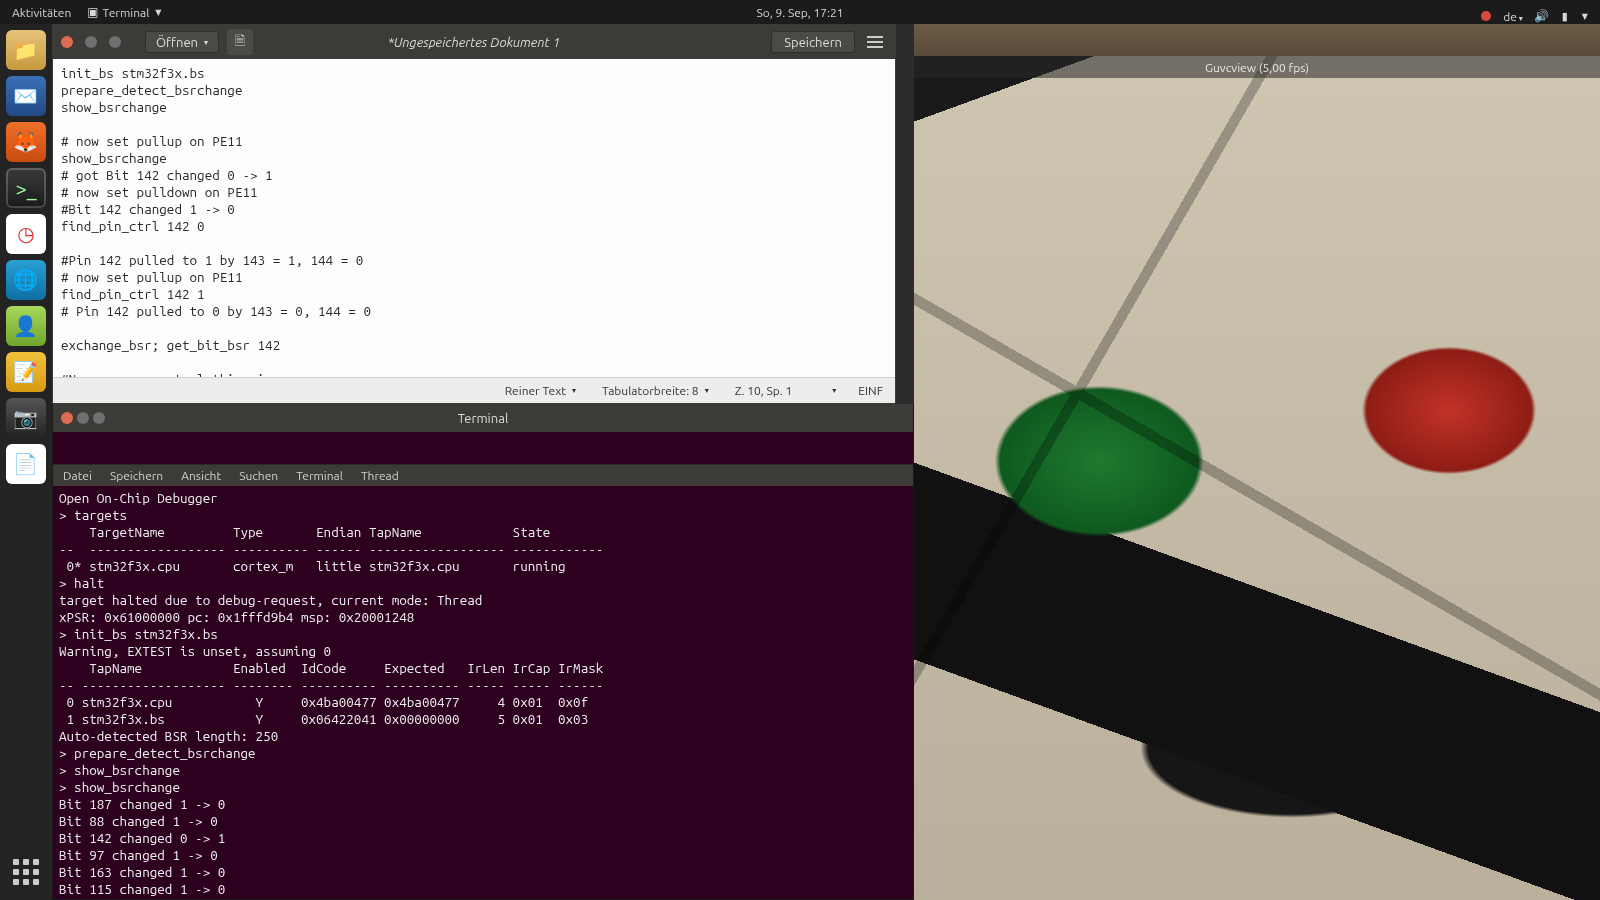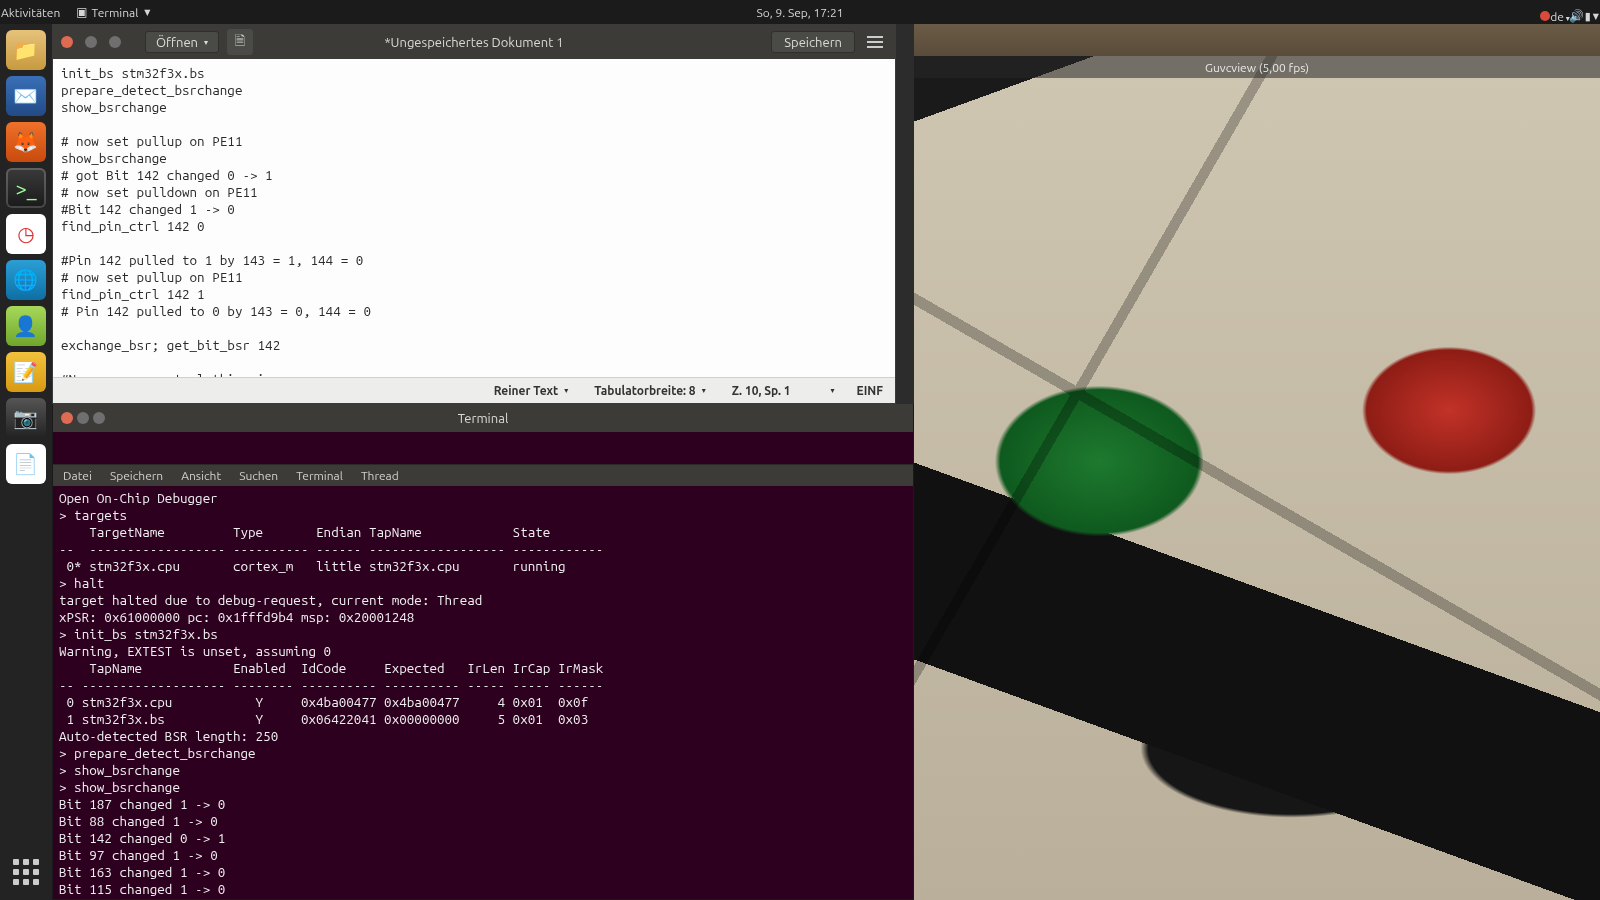--- a/index.html
+++ b/index.html
@@ -1,22 +1,22 @@
 <!DOCTYPE html>
 <html><head>
 <meta charset="utf-8">
 <style>
   * { margin:0; padding:0; box-sizing:border-box; }
   html,body { width:1600px; height:900px; overflow:hidden; font-family:"Ubuntu","DejaVu Sans",sans-serif; background:#2c2c2c; }
   
   #topbar { position:absolute; top:0; left:0; right:0; height:24px; background:#1b1b1b;
-            color:#d6d6d6; font-size:12px; display:flex; align-items:center; padding:0 1px; }
+            color:#d6d6d6; font-size:12px; display:flex; align-items:center; padding:0 12px; }
   #topbar .left  { display:flex; align-items:center; gap:16px; }
   #topbar .center{ position:absolute; left:50%; transform:translateX(-50%);text-align:center; }
-  #topbar .right { margin-left:auto; display:flex; align-items:center; gap:0;margin-top:8px; }
+  #topbar .right { margin-left:auto; display:flex; align-items:center; gap:12px;margin-top:8px; }
   .appmenu { display:flex; align-items:center; gap:4px; }
   .tri { font-size:8px; margin-left:2px; }
   
   #dock { position:absolute; top:24px; left:0; bottom:0; width:52px;
           background:rgba(30,30,30,.55); display:flex; flex-direction:column;
           align-items:center; padding-top:6px; gap:6px; }
   .dock-item { width:40px; height:40px; border-radius:6px; display:flex;
                align-items:center; justify-content:center; font-size:20px; color:#fff;
                background:linear-gradient(#5a5a5a,#3a3a3a); cursor:pointer; }
   .dock-item.active { box-shadow:inset 0 0 0 2px #fff3; }
@@ -27,32 +27,32 @@
   #gedit { position:absolute; top:24px; left:52px; width:844px; height:380px;
            background:#fff; display:flex; flex-direction:column; border:1px solid #3b3b3b; }
   #gedit .titlebar { height:34px; background:#3c3b37; color:#dadad6; display:flex;
                      align-items:center; padding:0 8px; font-size:13px; gap:8px; }
   .winbtn { width:12px; height:12px; border-radius:50%; background:#6f6f6f; margin-right:4px; }
   .winbtn.close { background:#e06b53; }
   #gedit .open-btn { background:#4a4a46; border:1px solid #2f2f2b; border-radius:3px;
                      padding:3px 10px; color:#ddd; display:flex; align-items:center; gap:4px; }
   .new-doc-icon { width:26px; height:26px; border-radius:3px; background:#4a4a46;
                   display:flex; align-items:center; justify-content:center; }
-  #gedit .title { position:absolute; left:50%; transform:translateX(-50%); }
+  #gedit .title { position:absolute; left:50%; transform:translateX(-50%);font-style:italic; }
   #gedit .save-btn { margin-left:auto; padding:3px 12px; border:1px solid #2f2f2b;
                      border-radius:3px; background:#4a4a46; }
   #gedit .hamburger { width:24px; display:flex; flex-direction:column; gap:3px;
                       align-items:center; justify-content:center; padding:4px; }
   #gedit .hamburger span { width:16px; height:2px; background:#ccc; }
   #gedit .editor { flex:1; padding:6px 8px; font-family:"Ubuntu Mono","DejaVu Sans Mono",monospace;
                    font-size:13.5px; line-height:17px; color:#2b2b2b; white-space:pre;
                    overflow:hidden; background:#fdfdfd; }
   #gedit .statusbar { height:26px; background:#ededeb; border-top:1px solid #cfcfcd;
                       display:flex; align-items:center; font-size:12px; color:#333;
-                      gap:18px; padding:0 12px;font-weight:bold; }
+                      gap:18px; padding:0 12px; }
   #gedit .statusbar .spacer { flex:1; }
   .dd { display:flex; align-items:center; gap:4px; padding:2px 4px; }
   
   #term { position:absolute; top:404px; left:52px; width:862px; height:496px;
           background:#2c001e; display:flex; flex-direction:column; border:1px solid #1a1a1a;
           border-top:none; }
   #term .titlebar { height:28px; background:#3c3b37; color:#dadad6; display:flex;
                     align-items:center; padding:0 8px; font-size:13px; }
   #term .titlebar .title { position:absolute; left:50%; transform:translateX(-50%); }
   #term .menubar { height:22px; background:#3c3b37; border-top:1px solid #2a2a27;

